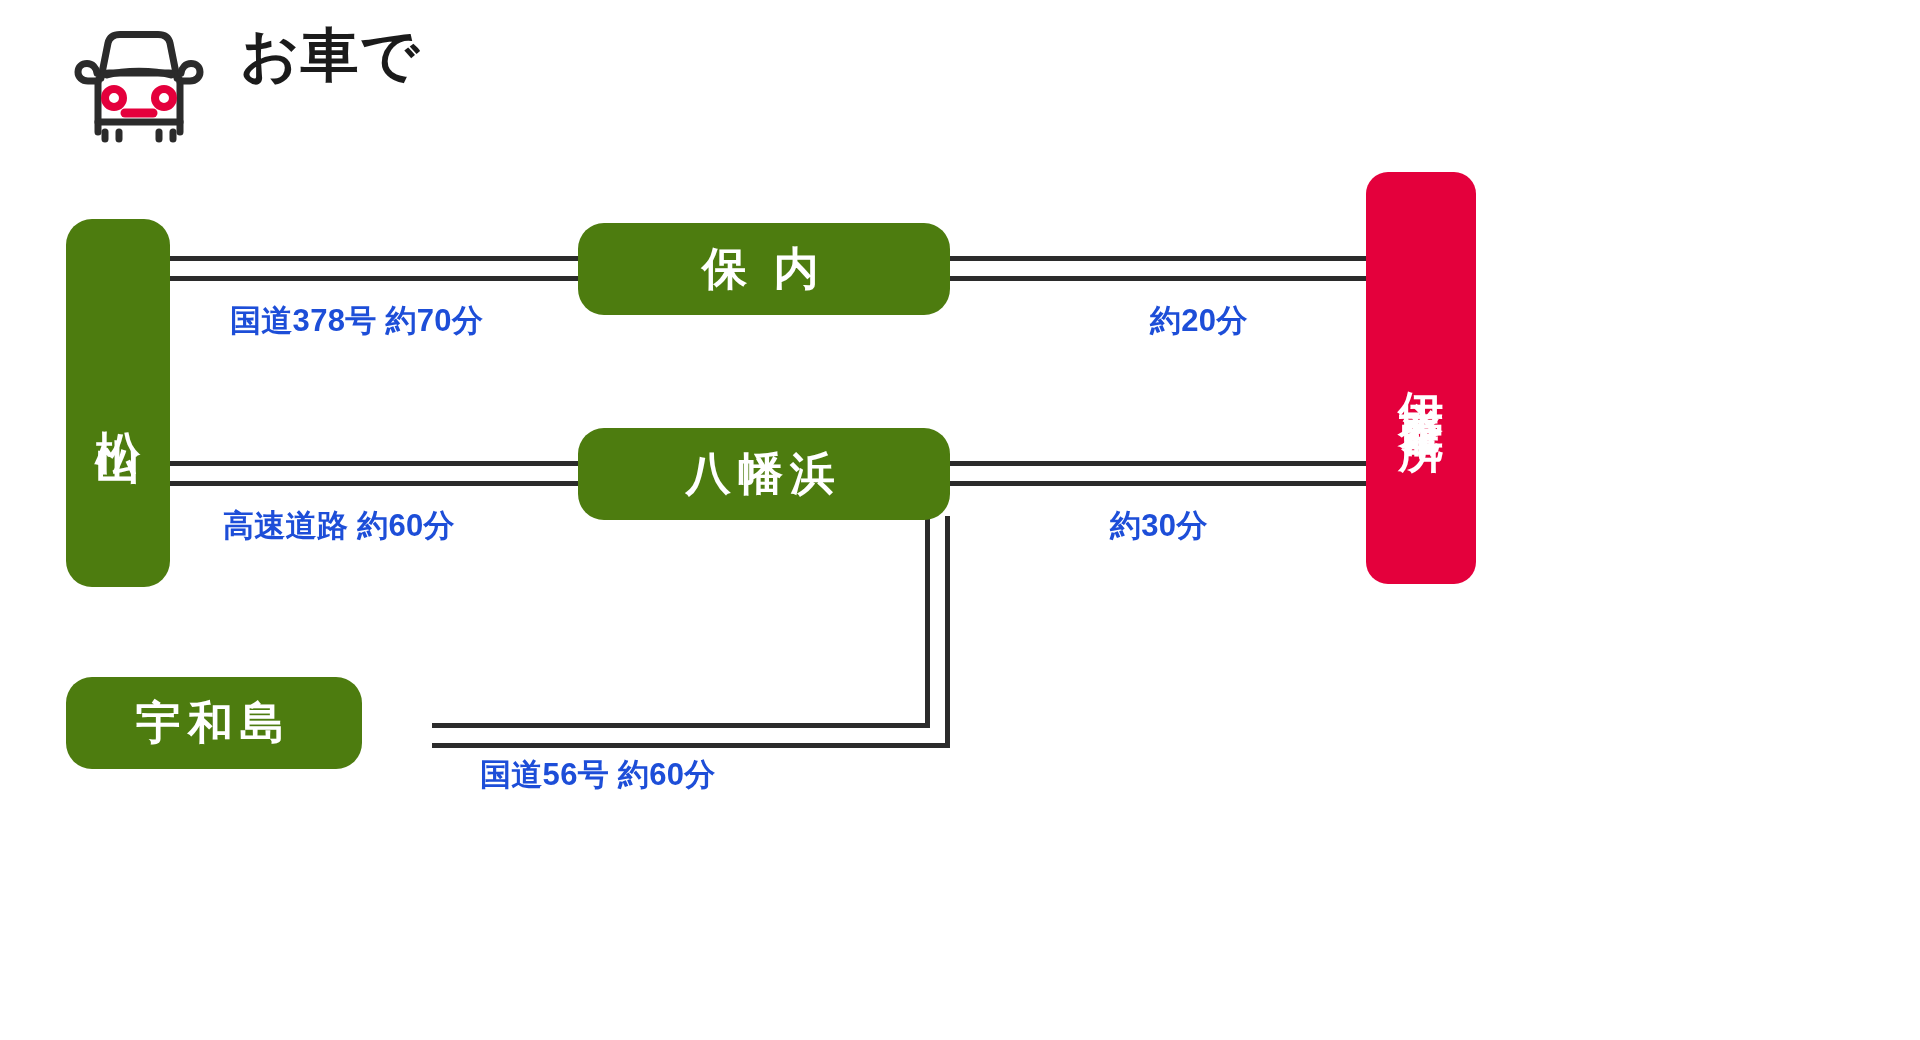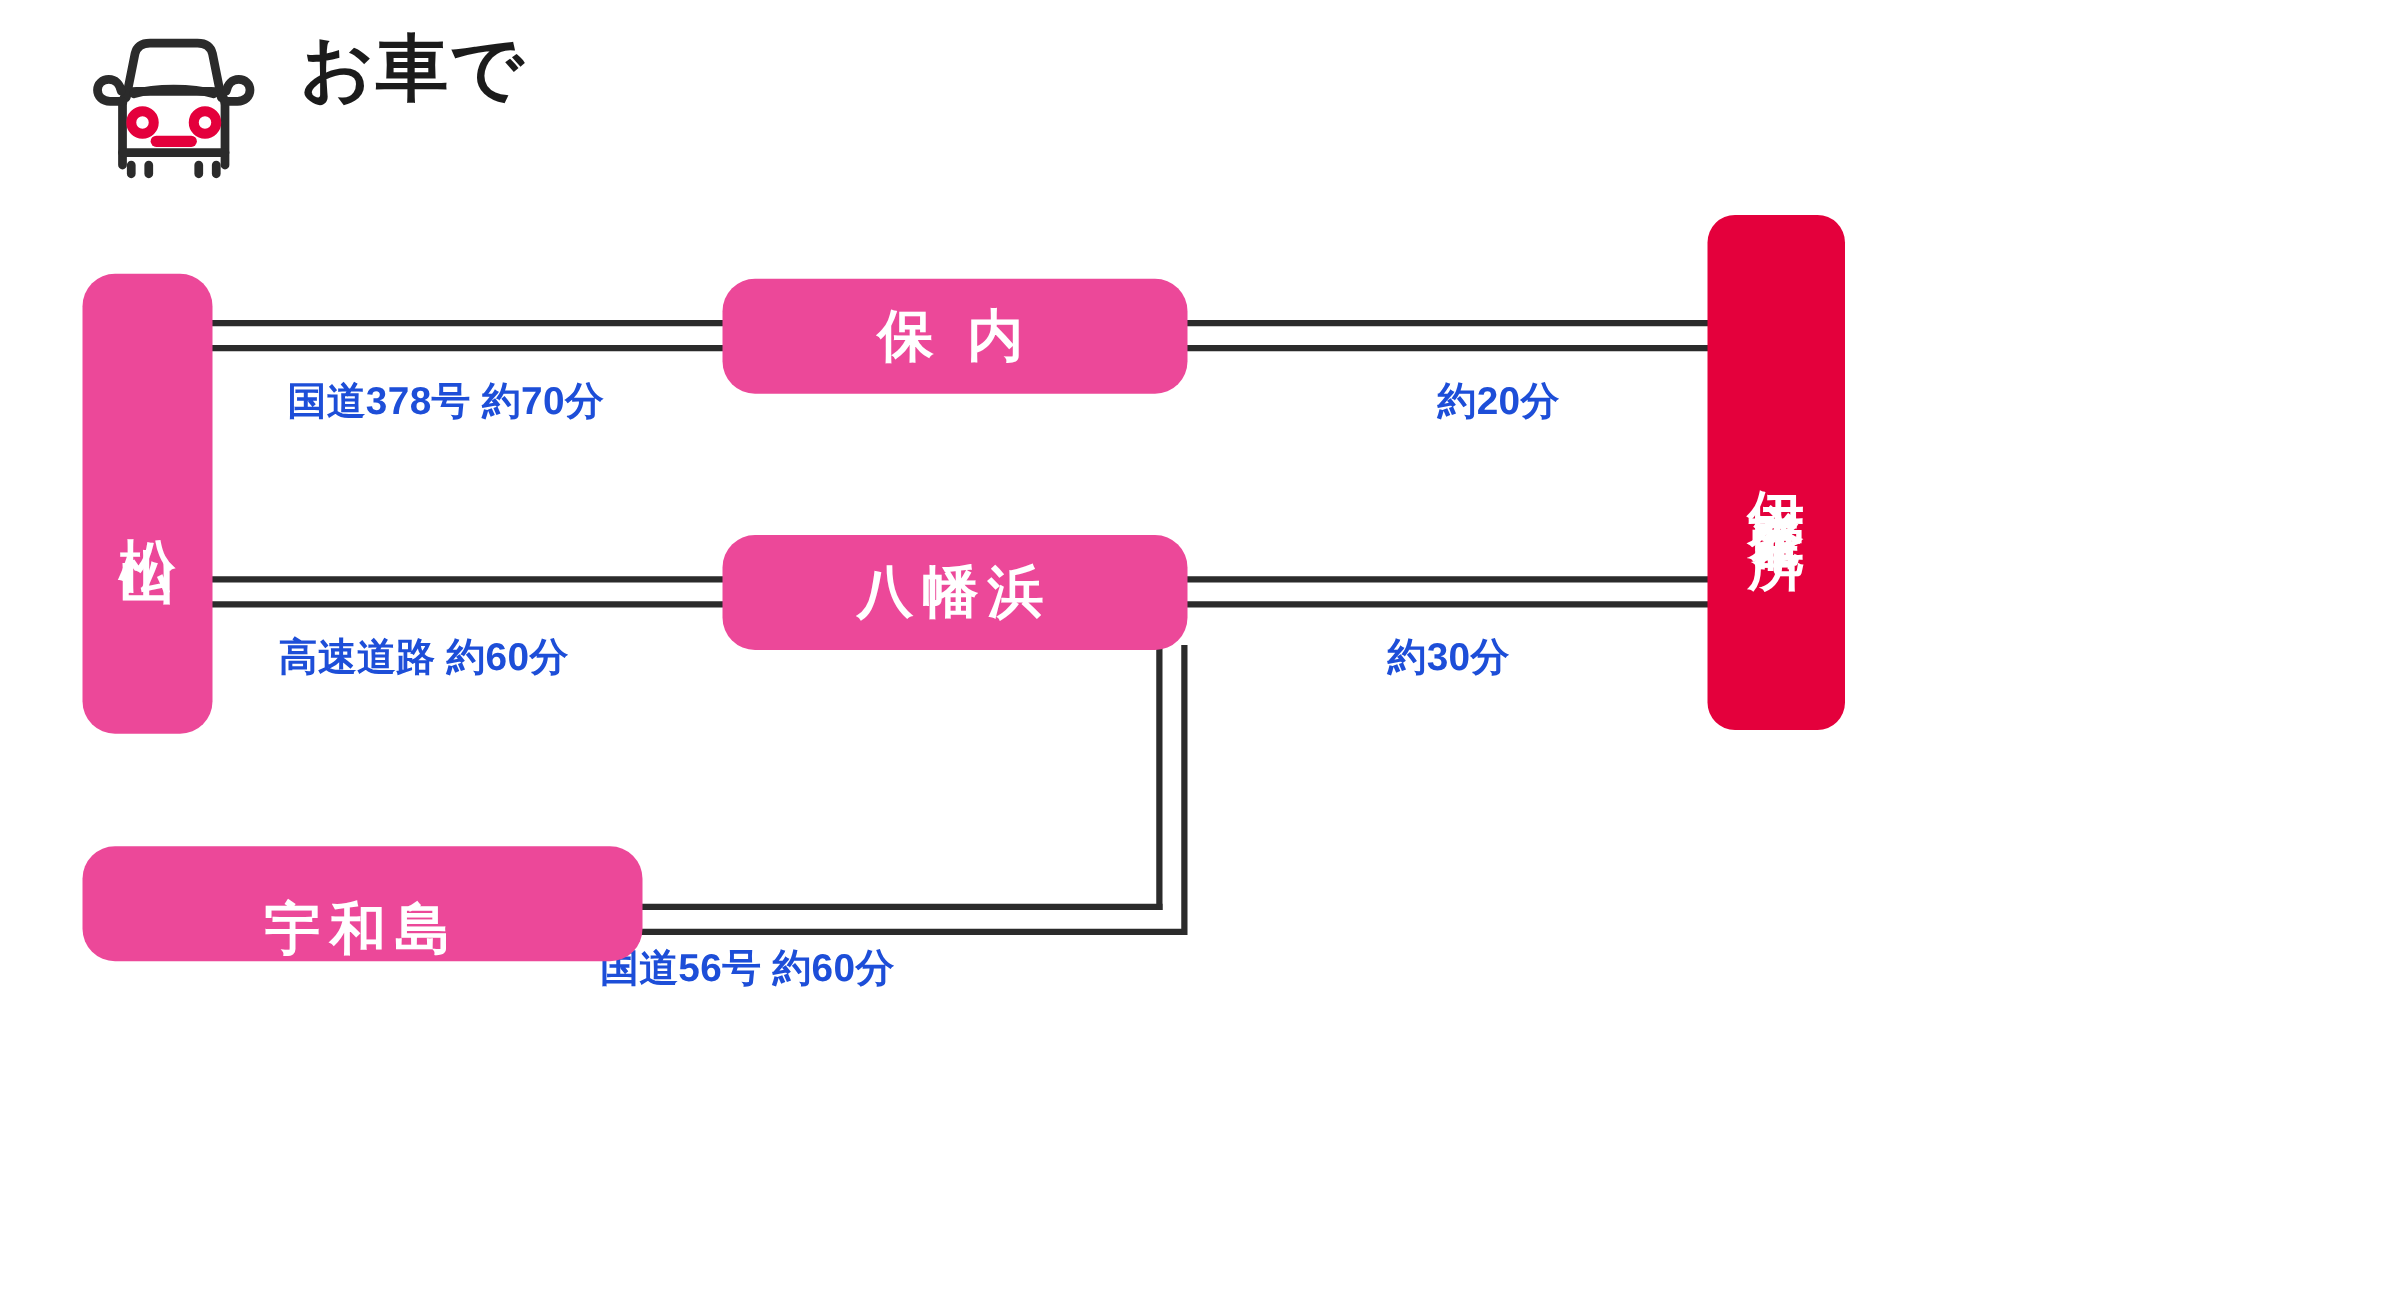--- a/index.html
+++ b/index.html
@@ -41,21 +41,21 @@
     font-weight: 700;
     color: #1b1b1b;
     letter-spacing: 0.02em;
     line-height: 1;
     white-space: nowrap;
   }
 
   
   .node {
     position: absolute;
-    background: #ec4899;
+    background: #4d7c0f;
     border-radius: 26px;
     color: #ffffff;
     display: flex;
     align-items: center;
     justify-content: center;
     z-index: 3;
     box-sizing: border-box;
   }
   .node.red {
     background: #E4003C;
@@ -73,21 +73,21 @@
     writing-mode: vertical-rl;
     text-orientation: upright;
     letter-spacing: 0.20em;
     line-height: 1.05;
   }
 
   
   #node-matsuyama { left: 66px;  top: 219px; width: 104px; height: 368px; }
   #node-honai     { left: 578px; top: 223px; width: 372px; height: 92px;  }
   #node-yawatahama{ left: 578px; top: 428px; width: 372px; height: 92px;  }
-  #node-uwajima   { left: 66px;  top: 677px; width: 448px; height: 92px; align-items: flex-end;  }
+  #node-uwajima   { left: 66px;  top: 677px; width: 296px; height: 92px;  }
   #node-ikata     { left: 1366px;top: 172px; width: 110px; height: 412px; }
 
   
   .rail {
     position: absolute;
     background: #2b2b2b;
     z-index: 1;
   }
   .rail.h { height: 5px; }
   .rail.v { width: 5px; }

